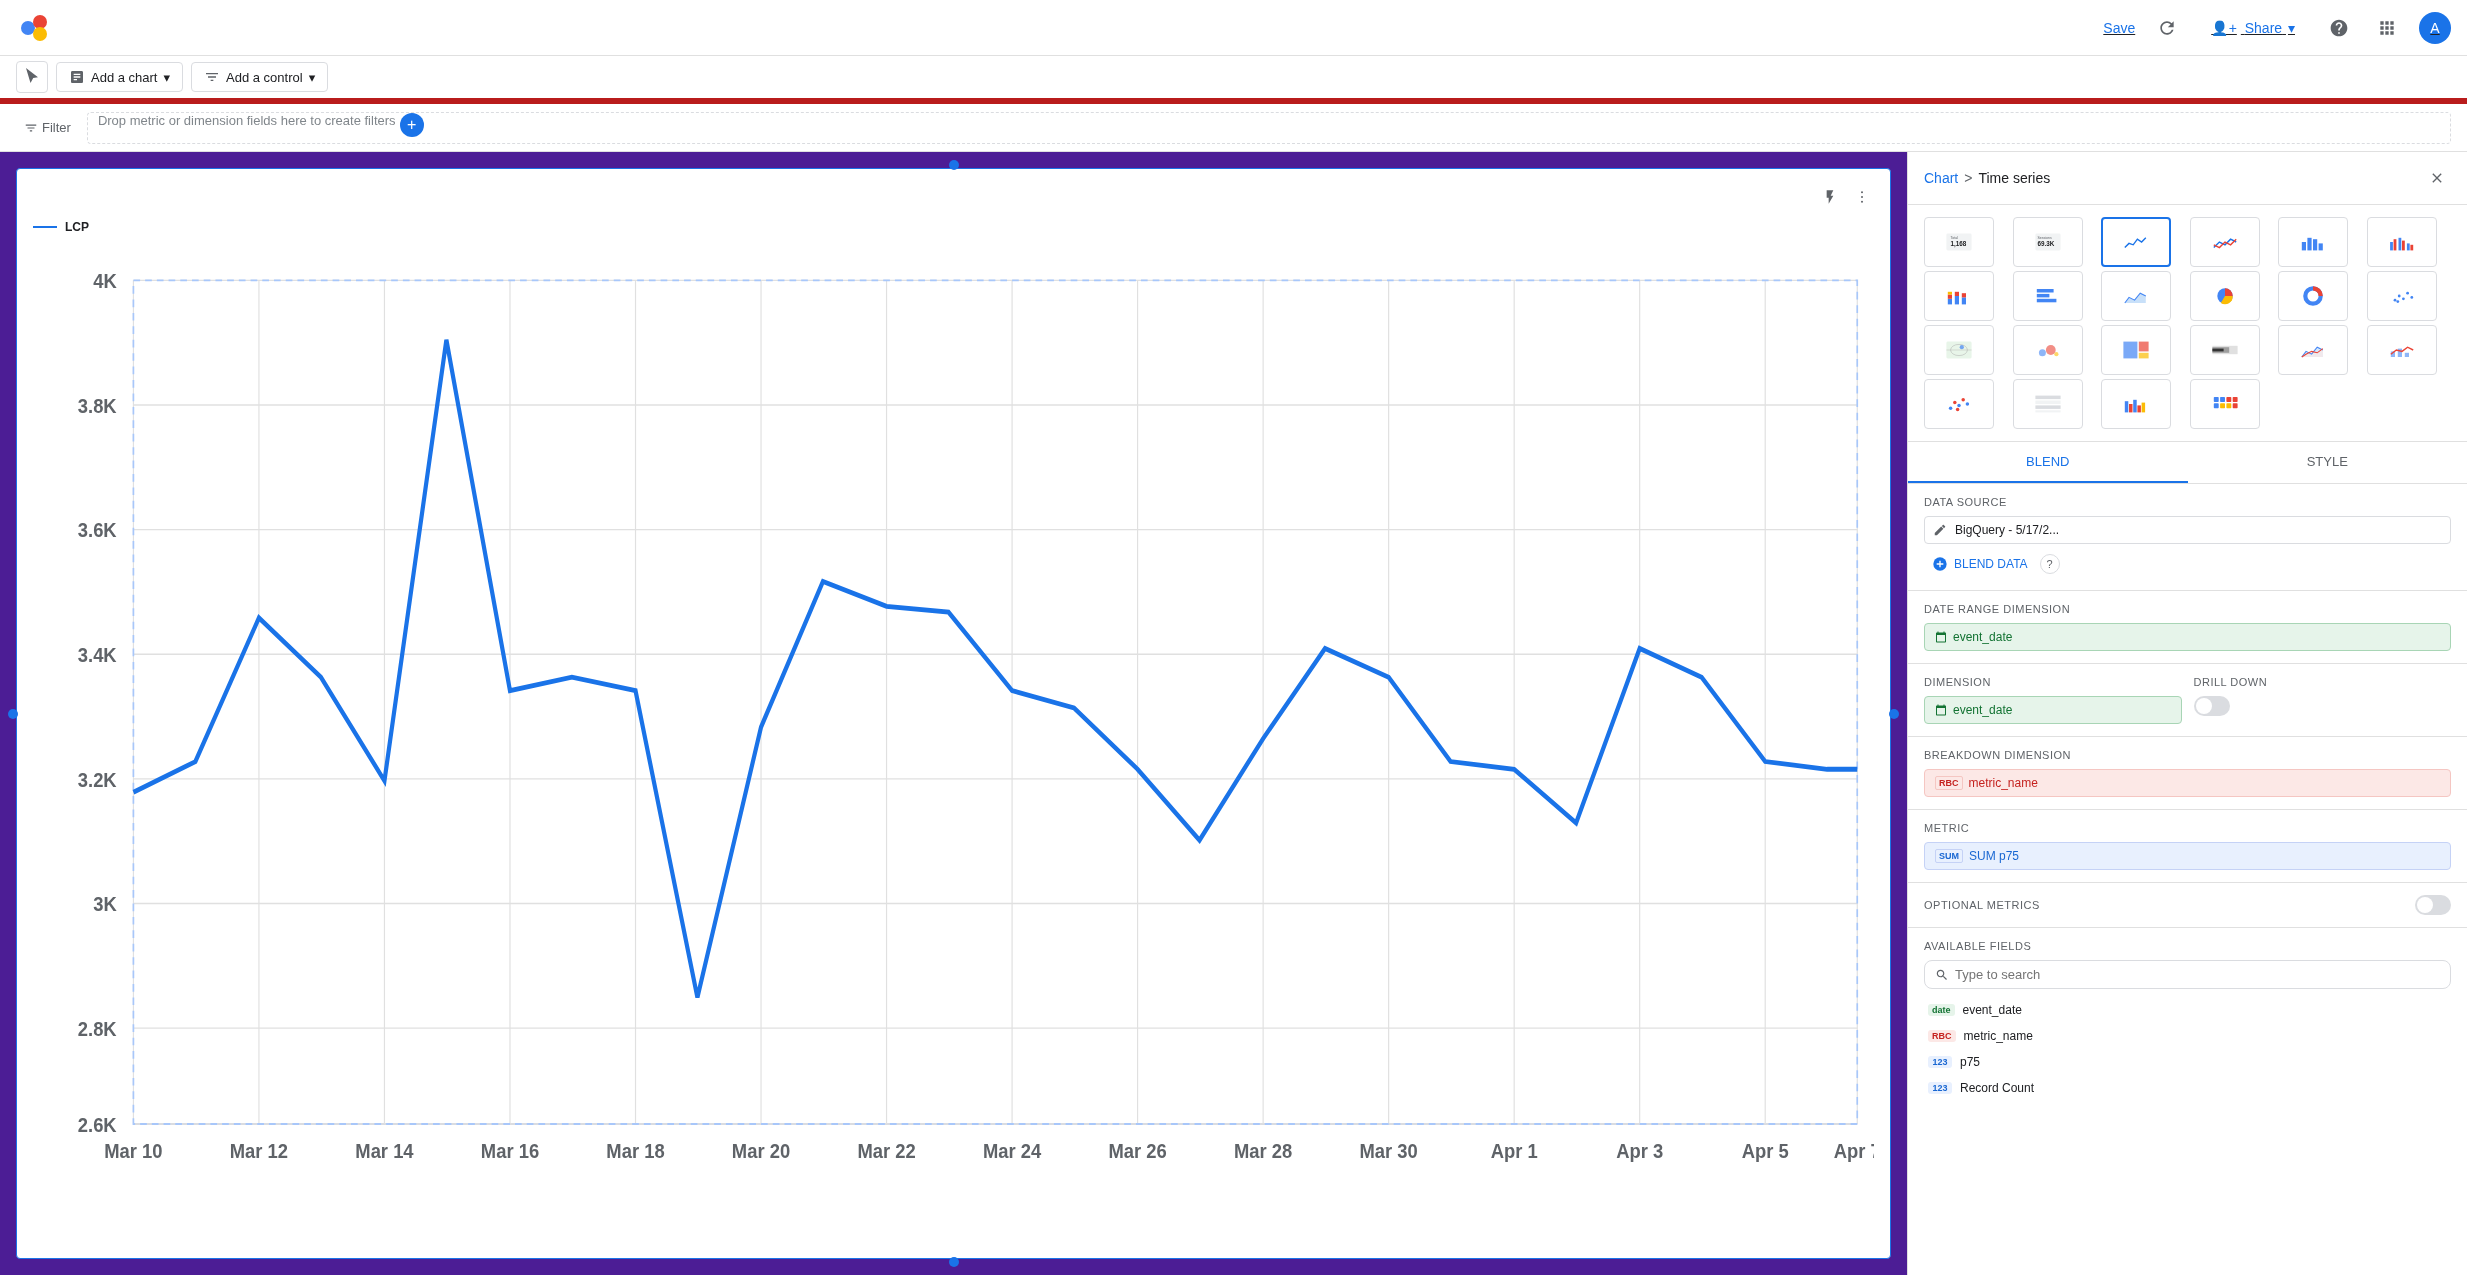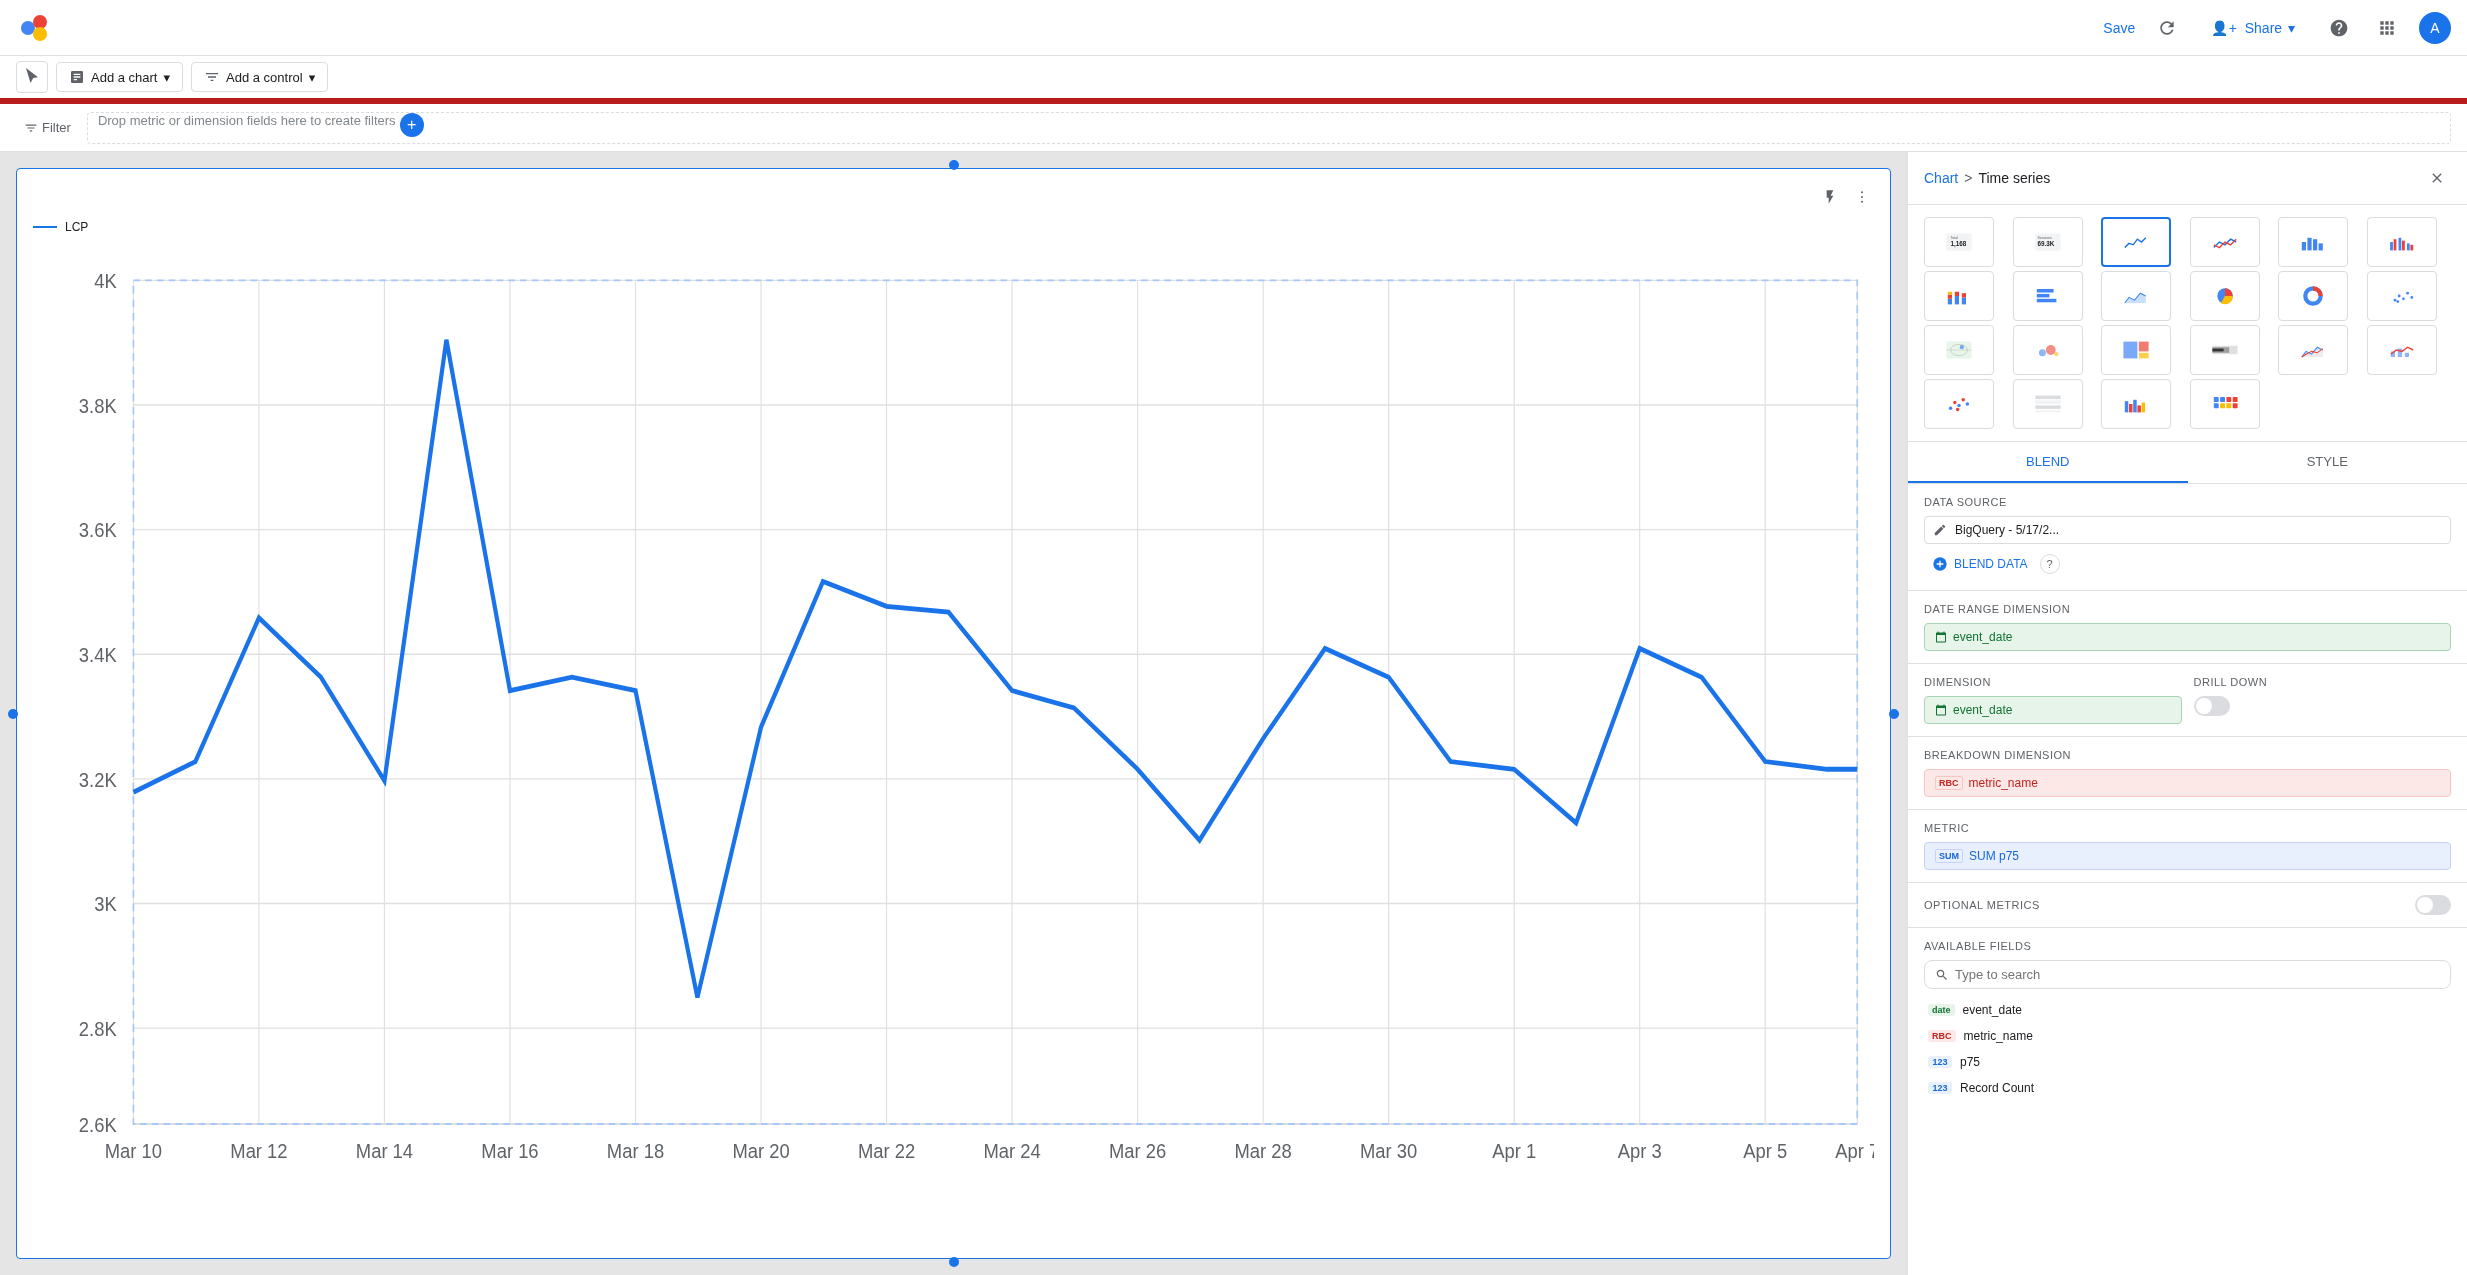--- a/index.html
+++ b/index.html
@@ -12,21 +12,21 @@
       display: flex;
       align-items: center;
       padding: 0 16px;
       border-bottom: 1px solid #e0e0e0;
       justify-content: space-between;
       position: relative;
       z-index: 10;
     }
     #top-nav-left { display: flex; align-items: center; gap: 8px; }
     .logo-icon { width: 36px; height: 36px; }
-    #top-nav-right { display: flex; align-items: center; gap: 16px; }
+    #top-nav-right { display: flex; align-items: center; gap: 16px; text-decoration: underline; }
     .nav-btn {
       background: none; border: none; cursor: pointer; padding: 6px 12px; border-radius: 4px; font-size: 14px; color: #1a73e8; font-weight: 500;
     }
     .nav-btn-save {
       background: none; border: none; color: #1a73e8; font-weight: 500; font-size: 14px; cursor: pointer;
     }
     .nav-icon-btn {
       background: none; border: none; cursor: pointer; padding: 6px; border-radius: 50%; display: flex; align-items: center; justify-content: center; color: #5f6368;
     }
     .avatar {
@@ -69,24 +69,25 @@
 
     
     #main {
       display: flex;
       height: calc(1275px - 56px - 48px - 48px);
     }
 
     
     #chart-area {
       flex: 1;
-      background: #e5e5e5;
+      background: #4c1d95;
       position: relative;
       overflow: hidden;
       padding: 16px;
+      font-weight: bold;
     }
 
     
     #chart-container {
       background: #fff;
       border: 1px solid #1a73e8;
       border-radius: 4px;
       position: relative;
       width: 100%;
       height: 100%;

